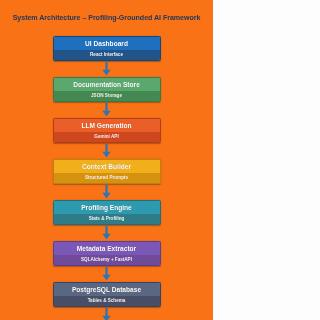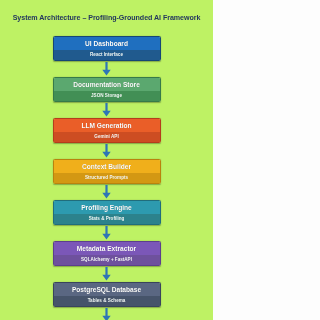--- a/index.html
+++ b/index.html
@@ -11,21 +11,21 @@
     height: 320px;
     background: #fdfdfd;
     font-family: "Liberation Sans", sans-serif;
     overflow: hidden;
     position: relative;
   }
 
   #diagram-root {
     width: 213px;
     height: 320px;
-    background: #bef264;
+    background: #f97316;
     position: relative;
     box-sizing: border-box;
   }
 
   .diagram-title {
     position: absolute;
     left: 0;
     top: 14px;
     width: 213px;
     text-align: center;

